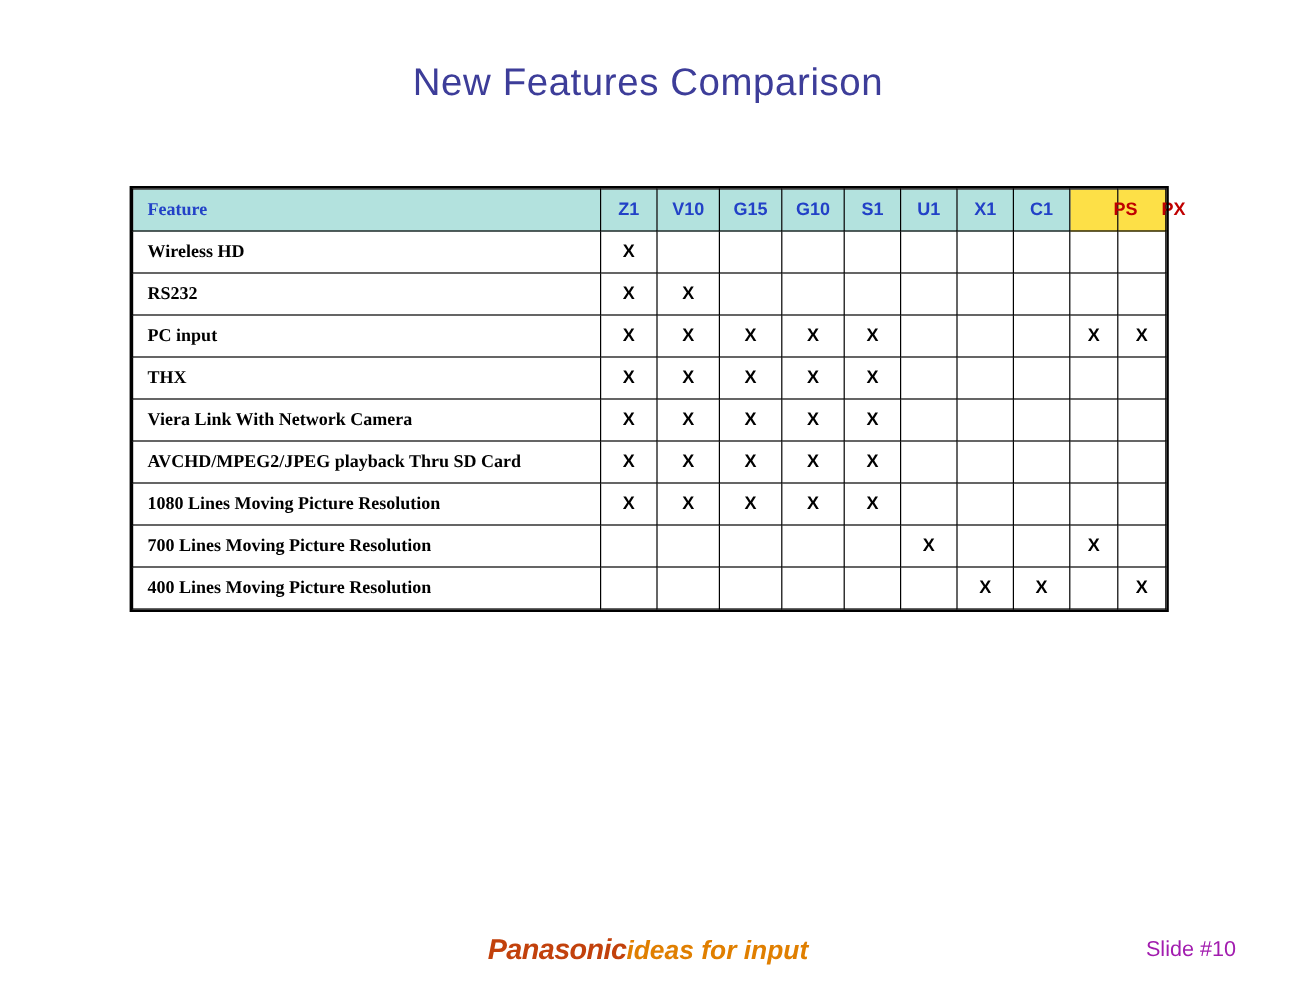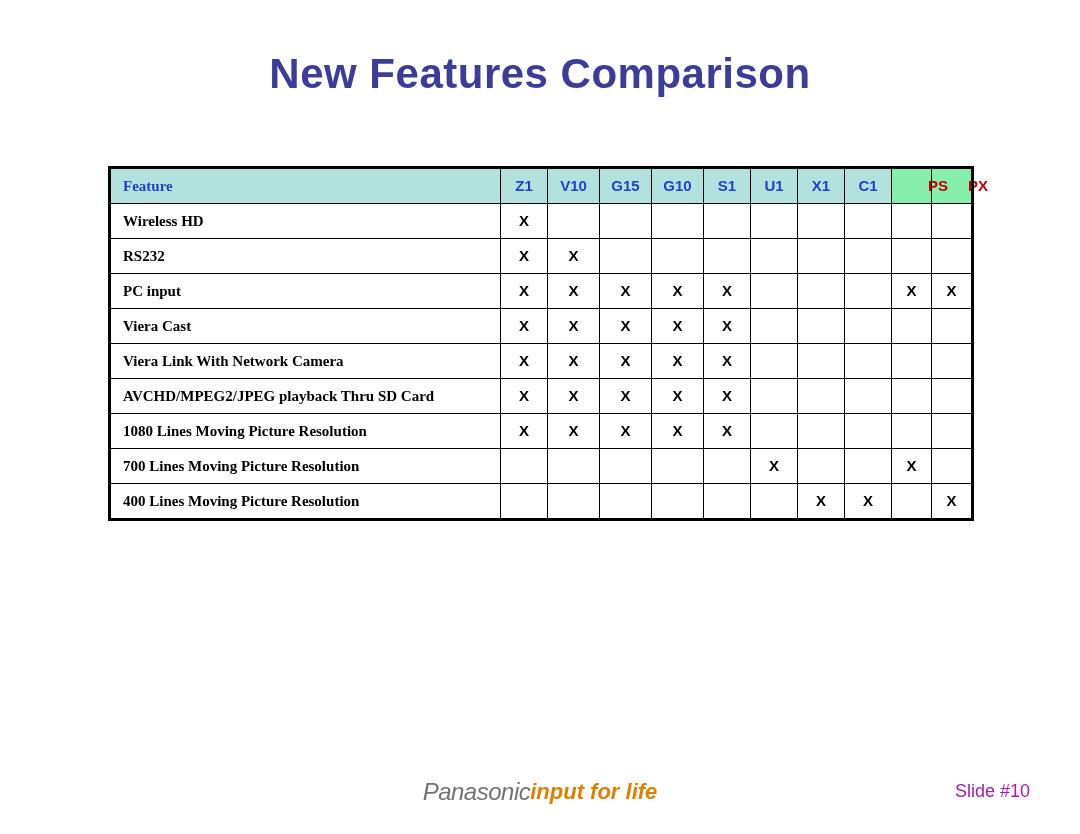--- a/index.html
+++ b/index.html
@@ -9,22 +9,22 @@
       height: 834px;
       background: #fff;
       font-family: Arial, Helvetica, sans-serif;
       color: #000;
       position: relative;
       overflow: hidden;
     }
     .title {
       text-align: center;
       color: #3d3d99;
-      font-size: 42px;
-      font-weight: 700;
+      font-size: 32px;
+      font-weight: 400;
       margin: 50px 0 70px;
       letter-spacing: 0.5px;
     }
     .table-wrap {
       width: 860px;
       margin: 0 auto;
     }
     table {
       border-collapse: collapse;
       width: 100%;
@@ -43,21 +43,21 @@
       text-align: left;
       width: 380px;
       padding-left: 12px;
       font-family: Liberation Serif, serif;
     }
     thead th.header-blue {
       background: #b3e2de;
       color: #2241c7;
     }
     thead th.header-yellow {
-      background: #86efac;
+      background: #fde047;
       color: #c00000;
       padding-left: 36px;
     }
     .outer-border {
       outline: 2px solid #000;
     }
     col.col-feature { width: 390px; }
     col.col-model   { width: 47px; }
     col.col-v10     { width: 52px; }
     col.col-g15     { width: 52px; }
@@ -67,22 +67,22 @@
     .footer {
       position: absolute;
       bottom: 28px;
       left: 0;
       right: 0;
       display: flex;
       align-items: center;
       justify-content: center;
     }
     .brand {
-      color: #737373;
-      font-weight: normal;
+      color: #c2410c;
+      font-weight: bold;
       font-style: italic;
       font-size: 24px;
       letter-spacing: -0.5px;
       margin-right: 0;
       font-family: Arial, Helvetica, sans-serif;
     }
     .tagline {
       color: #e07f00;
       font-weight: bold;
       font-style: italic;
@@ -167,21 +167,21 @@
           <td>X</td>
           <td>X</td>
           <td>X</td>
           <td></td>
           <td></td>
           <td></td>
           <td>X</td>
           <td>X</td>
         </tr>
         <tr>
-          <td class="feature-col">Viera Cast</td>
+          <td class="feature-col">THX</td>
           <td>X</td>
           <td>X</td>
           <td>X</td>
           <td>X</td>
           <td>X</td>
           <td></td>
           <td></td>
           <td></td>
           <td></td>
           <td></td>
@@ -250,15 +250,15 @@
           <td>X</td>
           <td></td>
           <td>X</td>
         </tr>
       </tbody>
   </table>
 </div>
 
 <div class="footer">
   <span class="brand">Panasonic</span>
-  <span class="tagline">input for life</span>
+  <span class="tagline">ideas for input</span>
 </div>
 <div class="slidenum">Slide #10</div>
 
 </body></html>

